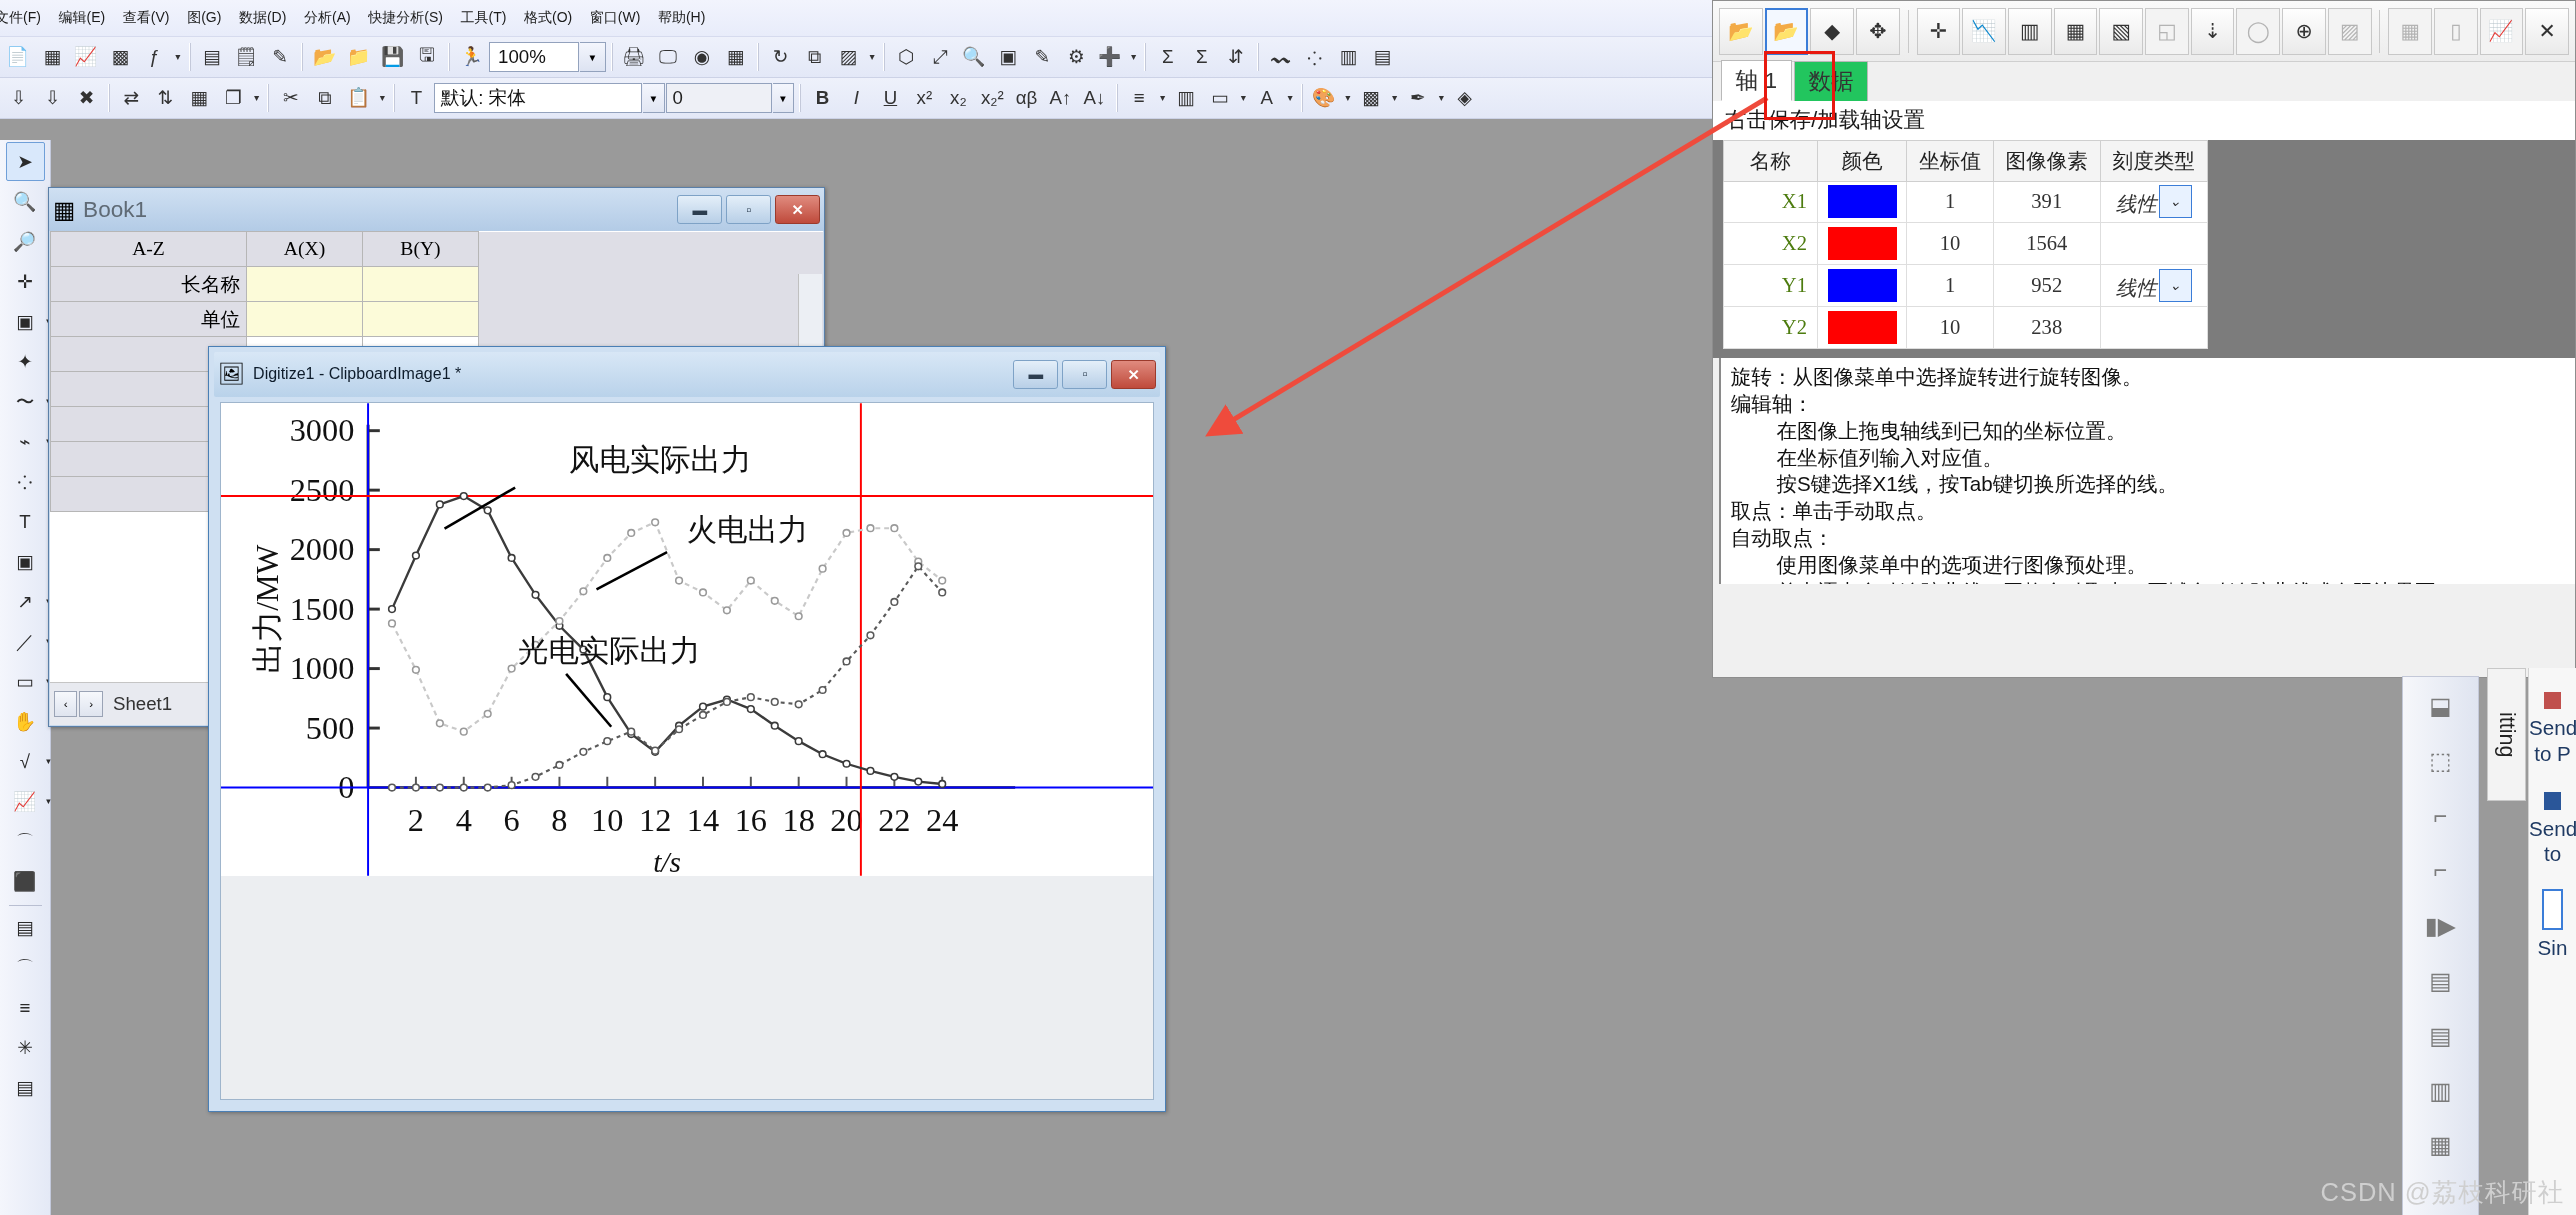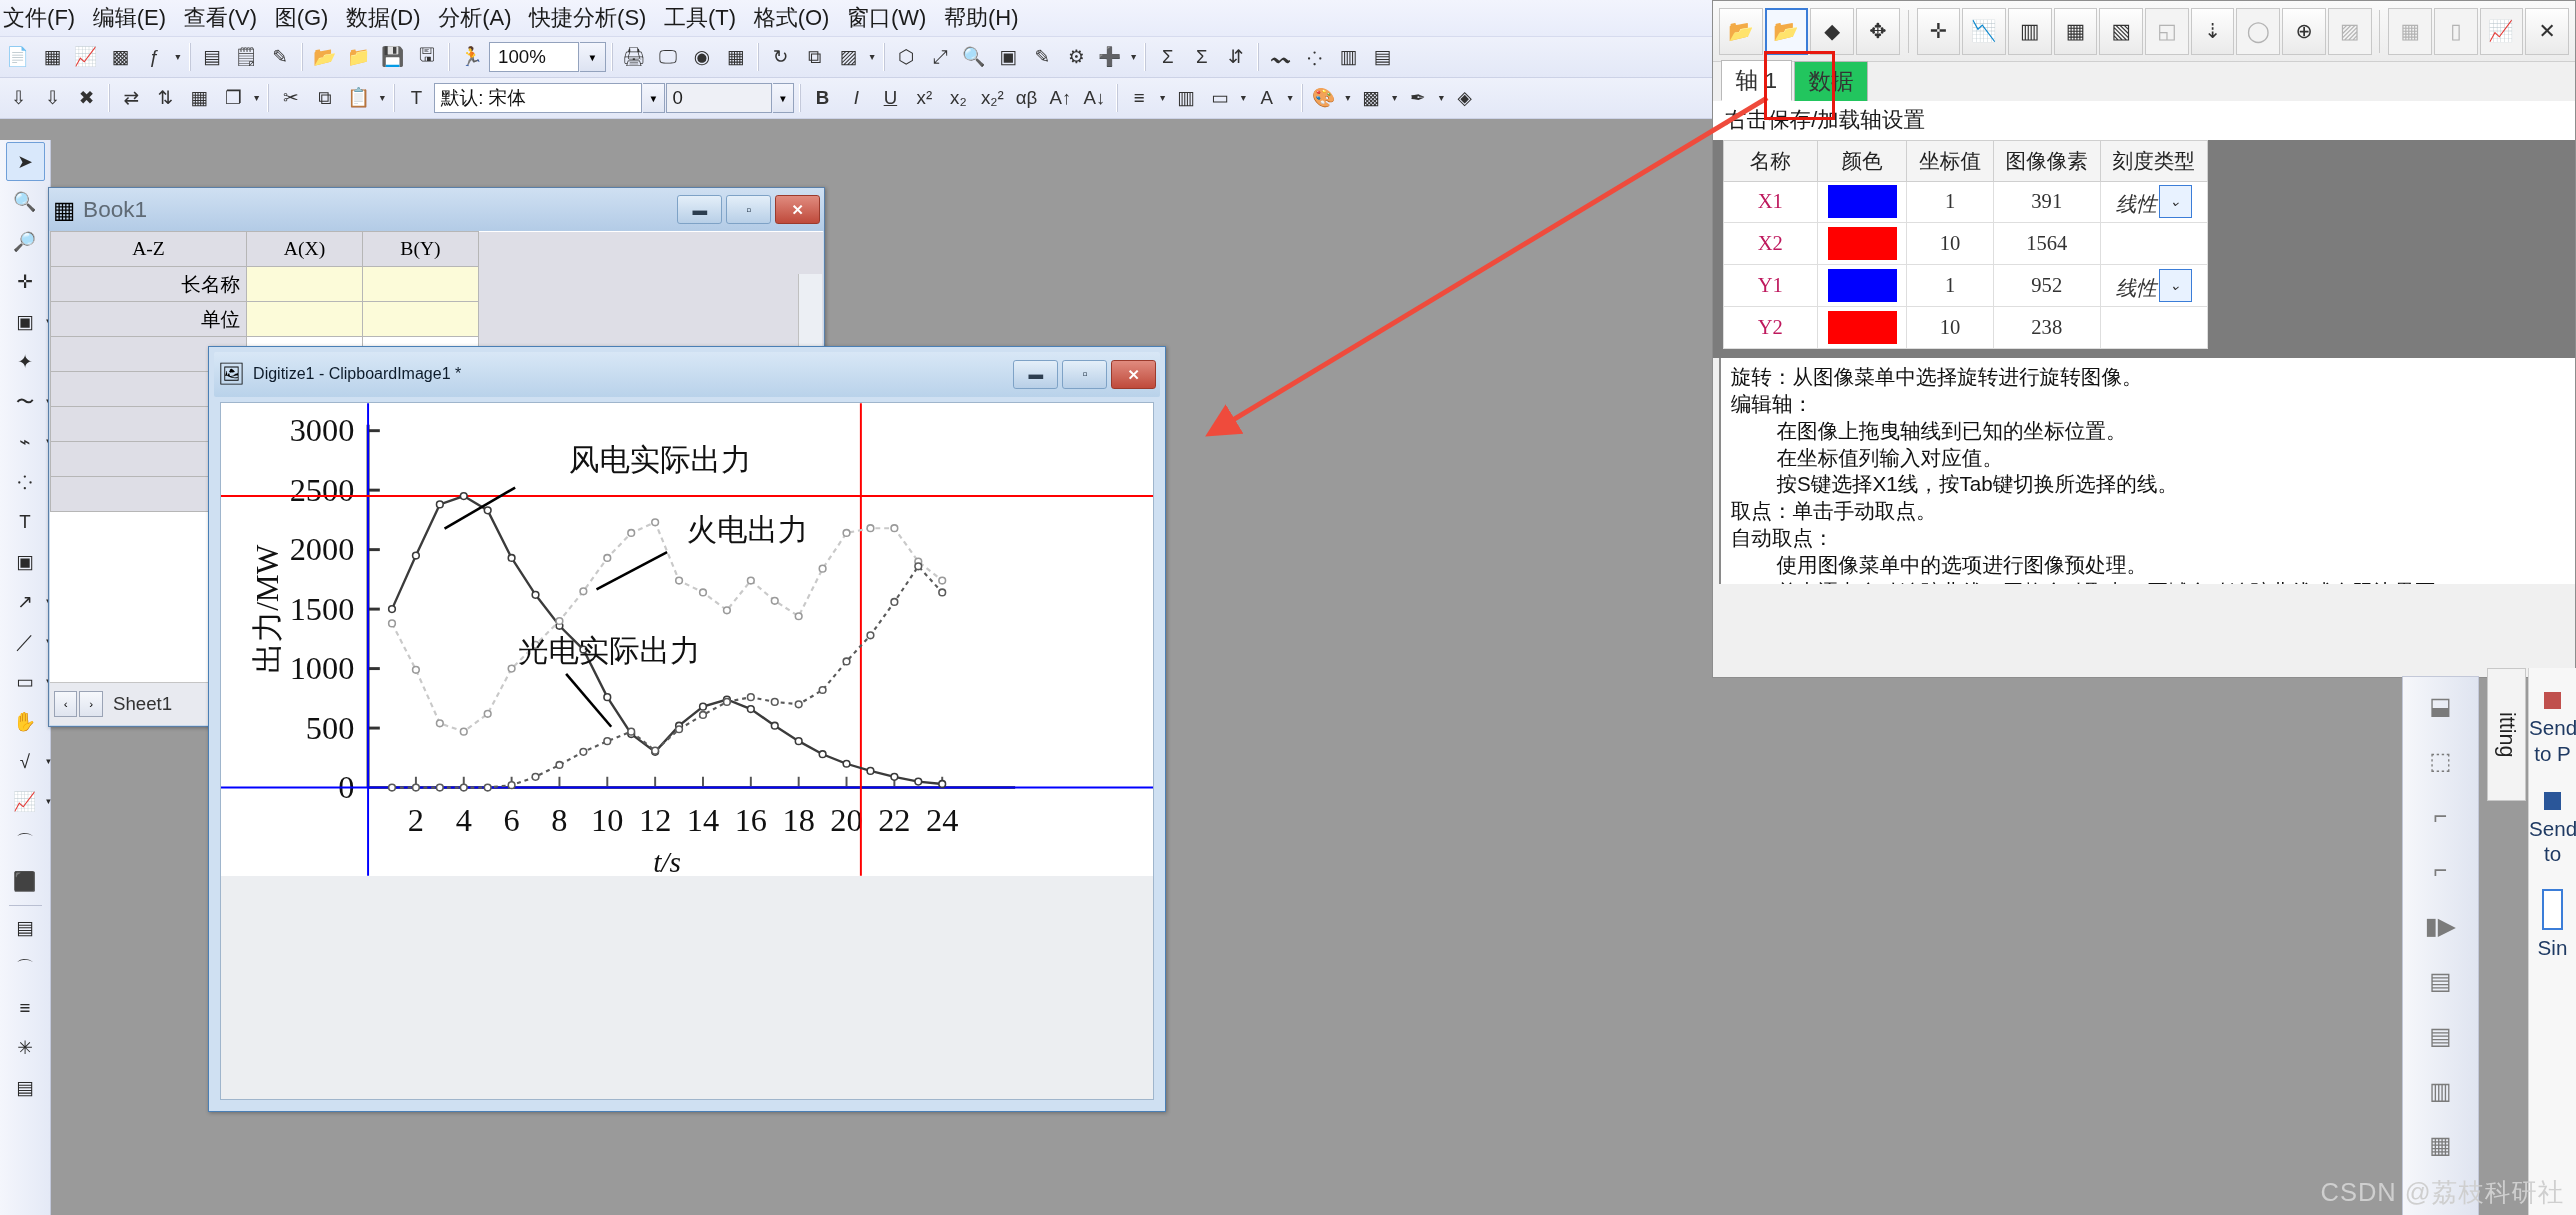--- a/index.html
+++ b/index.html
@@ -8,21 +8,21 @@
     width: 2576px; height: 1216px;
     font-family: "Liberation Sans", sans-serif;
     background: #9a9a9a;
     overflow: hidden;
     position: relative;
   }
   
   #origin-app { position:absolute; left:0; top:0; width:1712px; height:1216px; background:#9a9a9a; }
   .menubar {
     height:37px; background:linear-gradient(#f2f4fd,#e8ecfa);
-    display:flex; align-items:center; padding-left:8px; font-size:22px; color:#1b1b1b;
+    display:flex; align-items:center; padding-left:0px; font-size:14px; color:#1b1b1b;
     border-bottom:1px solid #d6dbee;
   }
   .menubar .mi { padding:2.9px 8.8px; white-space:nowrap; cursor:default; }
   .menubar .mi:first-child { margin-left:-13.7px; }
   .toolbar {
     height:41px; background:linear-gradient(#eef1fb,#e3e8f7);
     display:flex; align-items:center; gap:1px; padding:0 2px;
     border-bottom:1px solid #ccd2e6;
   }
   .tbtn {
@@ -118,21 +118,21 @@
   .dp-tabs { height:39px; background:#f0f0f0; display:flex; align-items:flex-end; padding-left:7.9px; }
   .dp-tab { padding:3.9px 13.7px; font-size:22.6px; border:1px solid #b9b9b9; border-bottom:none;
             background:#22c55e; color:#333; margin-right:2px; }
   .dp-tab.active { background:#fff; border-bottom:1px solid #fff; }
   .dp-hint { font-size:21.6px; color:#1a1a1a; padding:3.9px 9.8px 5.9px 11.8px; background:#fff; }
   .axis-table-wrap { background:#7c7c7c; padding:0 0 9.8px 9.8px; }
   .axis-table { border-collapse:collapse; background:#fff; font-size:20.6px; }
   .axis-table th { background:#f4f4f4; border:1px solid #cfcfcf; font-weight:normal; padding:5.9px 11.8px; color:#222; }
   .axis-table td { border:1px solid #dedede; padding:3.9px 9.8px; text-align:center; height:39px; color:#333;
                    font-family:"Liberation Serif", serif; }
-  .axis-table td.name { color:#be185d; width:94px; }
+  .axis-table td.name { color:#4d7c0f; width:94px;text-align:right; }
   .swatch { width:69px; height:33px; display:block; margin:0 auto; }
   .cb { display:inline-flex; align-items:flex-end; gap:2px;font-style:italic; }
   .cb-arrow { width:33px; height:33px; border:1px solid #3b7dd8; background:#e8f2ff;
               display:inline-flex; align-items:center; justify-content:center; font-size:13.7px; color:#2b2b2b;}
   .dp-help { background:#fff; font-size:20.6px; color:#111; line-height:1.30; padding:5.9px 0 0 9.8px;
              border-left:2px solid #8a8a8a; margin-left:5.9px; white-space:pre; overflow:hidden; height:226px; }
 
   
   #annot-arrow { position:absolute; left:1178px; top:88px; width:609px; height:373px; z-index:30; pointer-events:none; }
 

